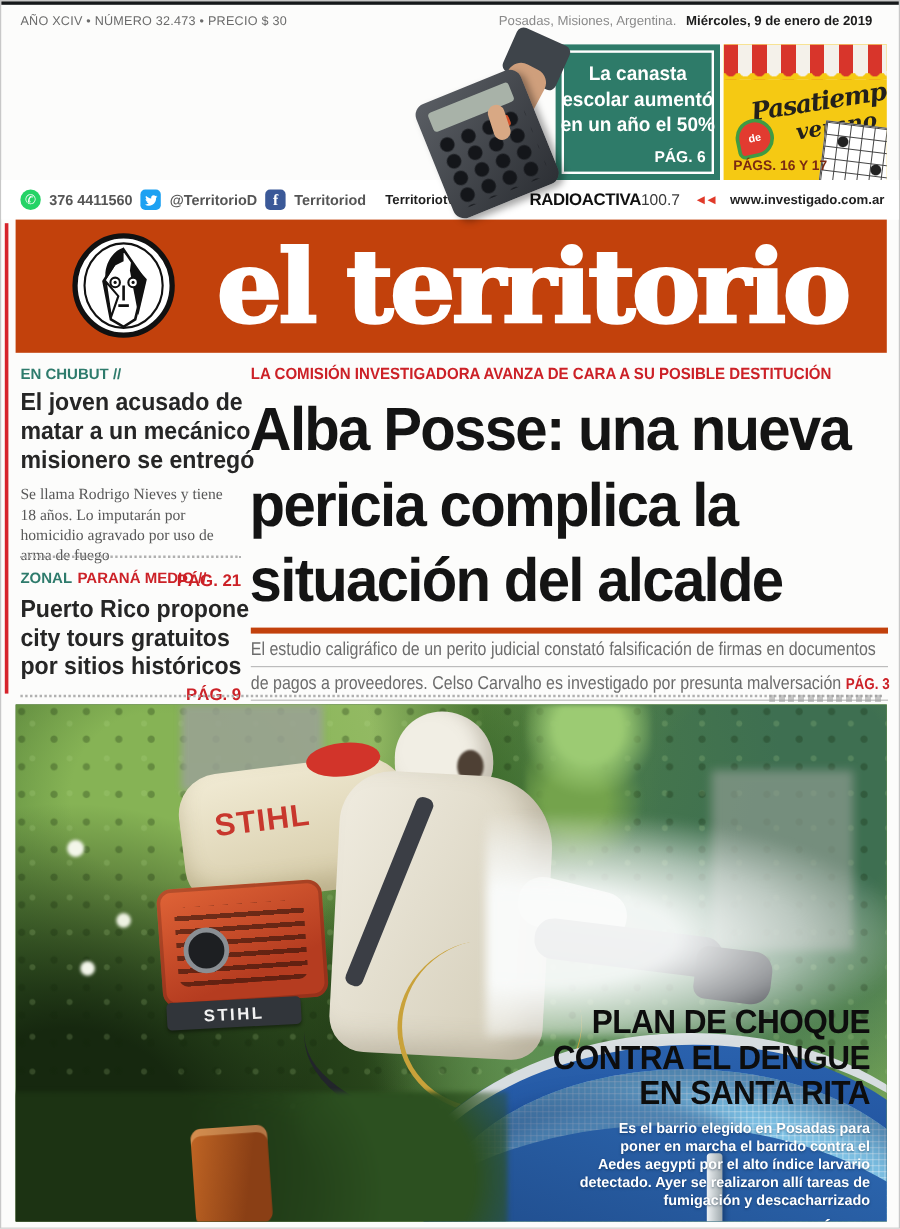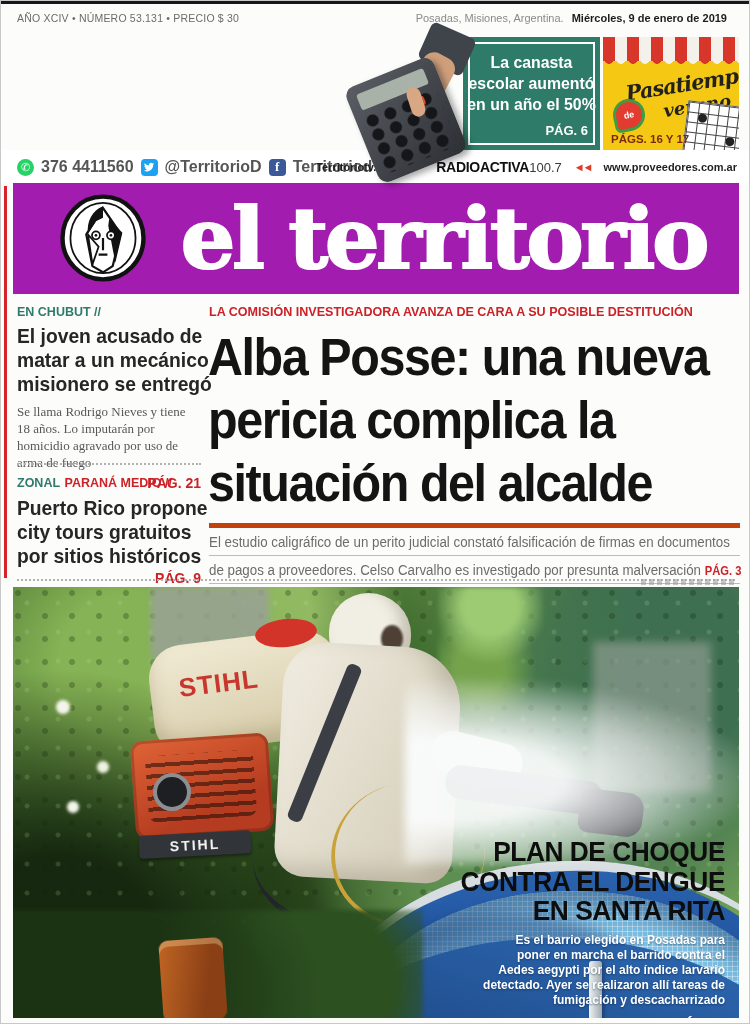--- a/index.html
+++ b/index.html
@@ -66,28 +66,28 @@
   .pasa-pageref{left:8px;bottom:5px;font-size:11.5px;font-weight:800;color:#7a2a12;}
 
   
   .contactbar{left:0;top:149px;width:750px;height:33px;background:#fff;}
   .cgroup{top:8px;display:flex;align-items:center;gap:7px;}
   .cicon{width:17px;height:17px;border-radius:4px;display:flex;align-items:center;justify-content:center;
          color:#fff;font-size:11px;flex:0 0 auto;}
   .wa{background:#25d366;border-radius:50%;}
   .tw{background:#1da1f2;}
   .fb{background:#3b5998;font-family:"Liberation Serif",serif;font-weight:700;font-size:13px;}
-  .ctext{font-size:16px;color:#555;font-weight:600;}
+  .ctext{font-size:12px;color:#555;font-weight:600;}
   .cbold{font-size:11px;color:#1f1f1f;font-weight:800;}
   .radio-name{font-size:14px;color:#101010;font-weight:900;letter-spacing:-.3px;margin-left:12px;}
   .radio-freq{font-size:13px;color:#3a3a3a;font-weight:400;}
   .radio-icon{color:#e03a2a;font-size:11px;font-weight:900;letter-spacing:-2px;}
 
   
-  .masthead{left:12px;top:182px;width:726px;height:111px;background:#a21caf;}
+  .masthead{left:12px;top:182px;width:726px;height:111px;background:#c2410c;}
   .left-red-rule{left:3px;top:185px;width:3px;height:392px;background:#d6232b;}
   .logo{left:46px;top:11px;width:88px;height:88px;}
   .mast-title{left:138px;top:2px;width:585px;height:106px;display:flex;align-items:center;justify-content:center;
               font-family:"DejaVu Serif",serif;font-weight:700;font-size:84px;color:#fff;letter-spacing:-3px;
               -webkit-text-stroke:2.2px #fff;transform:scaleX(1.02);transform-origin:center;}
 
   
   .kicker-teal{color:#2e7b6c;font-size:12.5px;font-weight:800;}
   .kicker-red{color:#cc2127;font-size:12.5px;font-weight:800;}
   .lhead{font-size:20.5px;font-weight:700;color:#262626;line-height:24px;transform:scaleX(.94);transform-origin:left;}
@@ -195,21 +195,21 @@
   .credit{left:640px;top:578px;width:95px;height:6px;opacity:.55;
           background:repeating-linear-gradient(90deg,#9a9a9a 0 5px,transparent 5px 8px);}
 </style>
 </head>
 <body>
 
 <div class="page">
 
   <div class="abs top-black"></div>
 
-  <div class="abs topbar-left">AÑO XCIV • NÚMERO 53.131 • PRECIO $ 30</div>
+  <div class="abs topbar-left">AÑO XCIV • NÚMERO 32.473 • PRECIO $ 30</div>
   <div class="abs topbar-right">
     <span>Posadas, Misiones, Argentina.</span>
     <b>Miércoles, 9 de enero de 2019</b>
   </div>
 
 
   <div class="abs calc-wrap">
     <div class="abs sleeve"></div>
     <div class="abs arm"></div>
     <div class="abs calc-body">
@@ -253,21 +253,21 @@
       <span class="ctext">@TerritorioD</span>
       <span class="cicon fb">f</span>
       <span class="ctext">Territoriod</span>
     </div>
     <div class="abs cgroup" style="right:14px;gap:12px;">
       <span class="cbold">Territoriotv.com.ar</span>
       <span>
         <span class="radio-name">RADIOACTIVA</span><span class="radio-freq">100.7</span>
       </span>
       <span class="radio-icon">◄◄</span>
-      <span class="cbold">www.proveedores.com.ar</span>
+      <span class="cbold">www.investigado.com.ar</span>
     </div>
   </div>
 
   <div class="abs masthead">
     <div class="abs logo">
       <svg width="88" height="88" viewBox="0 0 100 100">
         <ellipse cx="50" cy="50" rx="46" ry="47" fill="#ffffff" stroke="#111" stroke-width="5"></ellipse>
         <ellipse cx="50" cy="50" rx="37" ry="40" fill="#ffffff" stroke="#111" stroke-width="2"></ellipse>
         <path d="M50 14 C38 18 31 32 33 45 L42 31 L50 27 Z" fill="#111"></path>
         <path d="M57 28 L72 44 L64 78 L56 36 Z" fill="#111"></path>

